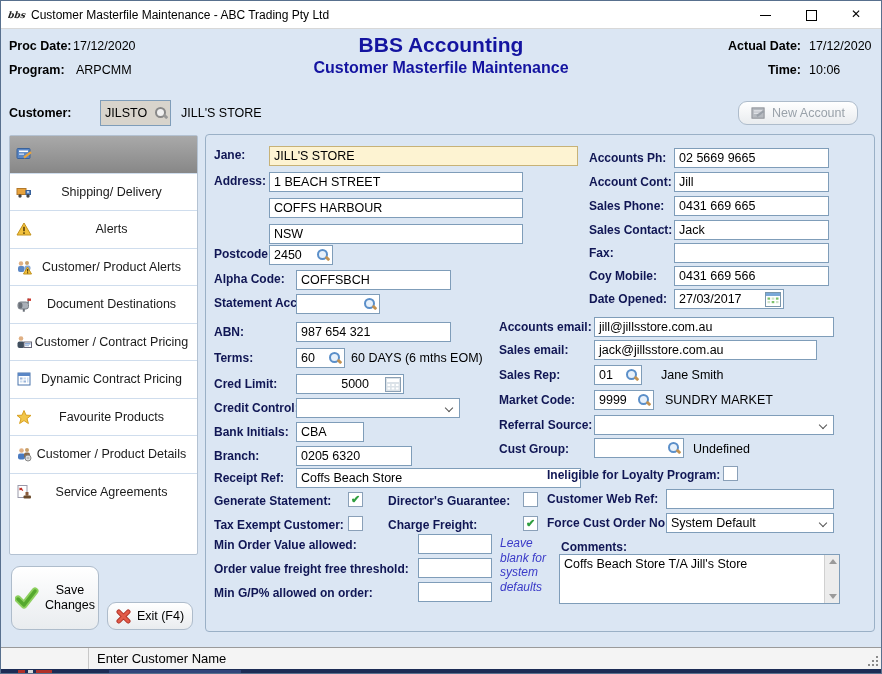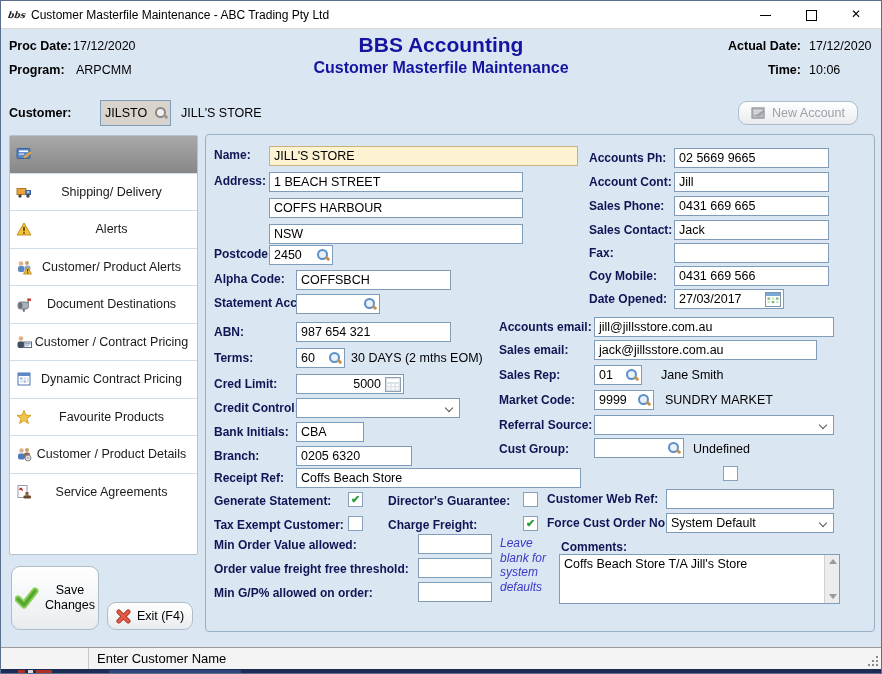--- a/index.html
+++ b/index.html
@@ -226,21 +226,21 @@
   <div class="btn" style="left:106px;top:601px;width:86px;height:28px">
     <svg width="15" height="15" viewBox="0 0 16 16">
         <path d="M3,3 L13,13 M13,3 L3,13" stroke="#b03428" stroke-width="5" stroke-linecap="round"></path>
         <path d="M3,3 L13,13 M13,3 L3,13" stroke="#e25a48" stroke-width="3" stroke-linecap="round"></path>
       </svg>
     <span>Exit (F4)</span>
   </div>
 
   <div class="panel"></div>
 
-  <span class="label" style="left:213px;top:147px">Name:</span>
+  <span class="label" style="left:213px;top:147px">Jane:</span>
   <div class="tb focus" style="left:268px;top:145px;width:309px">JILL'S STORE</div>
   <span class="label" style="left:213px;top:173px">Address:</span>
   <div class="tb" style="left:268px;top:171px;width:254px">1 BEACH STREET</div>
   <div class="tb" style="left:268px;top:197px;width:254px">COFFS HARBOUR</div>
   <div class="tb" style="left:268px;top:223px;width:254px">NSW</div>
   <span class="label" style="left:213px;top:246px">Postcode:</span>
   <div class="tb lookup" style="left:268px;top:244px;width:64px">
     <span>2450</span>
       <span class="mag"></span>
   </div>
@@ -251,24 +251,24 @@
     <span></span>
       <span class="mag"></span>
   </div>
   <span class="label" style="left:213px;top:324px">ABN:</span>
   <div class="tb" style="left:295px;top:321px;width:155px">987 654 321</div>
   <span class="label" style="left:213px;top:350px">Terms:</span>
   <div class="tb lookup" style="left:295px;top:347px;width:49px">
     <span>60</span>
       <span class="mag"></span>
   </div>
-  <span class="desc" style="left:350px;top:350px">30 DAYS (2 mths EOM)</span>
+  <span class="desc" style="left:350px;top:350px">60 DAYS (6 mths EOM)</span>
   <span class="label" style="left:213px;top:376px">Cred Limit:</span>
   <div class="tb lookup" style="left:295px;top:373px;width:108px">
-    <span style="flex:1;text-align:right;padding-right:4px">5000</span>
+    <span style="flex:1;text-align:right;padding-right:16px">5000</span>
     <svg width="16" height="15" viewBox="0 0 16 15">
         <rect x="0.5" y="0.5" width="15" height="14" fill="#dbe2e8" stroke="#8ba0b4"></rect>
         <rect x="2" y="2" width="12" height="3" fill="#fff"></rect>
         <rect x="2.5" y="7" width="2.6" height="2" fill="#fff"></rect>
         <rect x="6.7" y="7" width="2.6" height="2" fill="#fff"></rect>
         <rect x="10.9" y="7" width="2.6" height="2" fill="#fff"></rect>
         <rect x="2.5" y="10.5" width="2.6" height="2" fill="#fff"></rect>
         <rect x="6.7" y="10.5" width="2.6" height="2" fill="#fff"></rect>
         <rect x="10.9" y="10.5" width="2.6" height="2" fill="#fff"></rect>
       </svg>
@@ -348,20 +348,21 @@
   <div class="tb sel" style="left:593px;top:414px;width:240px">
     <span></span>
   </div>
   <span class="label" style="left:498px;top:441px">Cust Group:</span>
   <div class="tb lookup" style="left:593px;top:437px;width:90px">
     <span></span>
       <span class="mag"></span>
   </div>
   <span class="desc" style="left:692px;top:441px">Undefined</span>
 
+  <span class="label" style="left:546px;top:467px">Ineligible for Loyalty Program:</span>
   <span class="cb" style="left:722px;top:465px"></span>
   <span class="label" style="left:546px;top:491px">Customer Web Ref:</span>
   <div class="tb" style="left:665px;top:488px;width:168px"></div>
   <span class="label" style="left:546px;top:515px">Force Cust Order No:</span>
   <div class="tb sel" style="left:665px;top:512px;width:168px">
     <span>System Default</span>
   </div>
 
   <span class="label" style="left:560px;top:539px">Comments:</span>
   <div class="comments" style="left:558px;top:553px;width:281px;height:50px">

